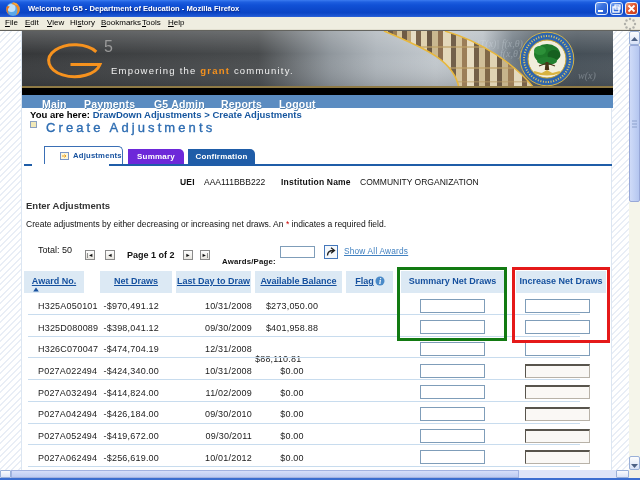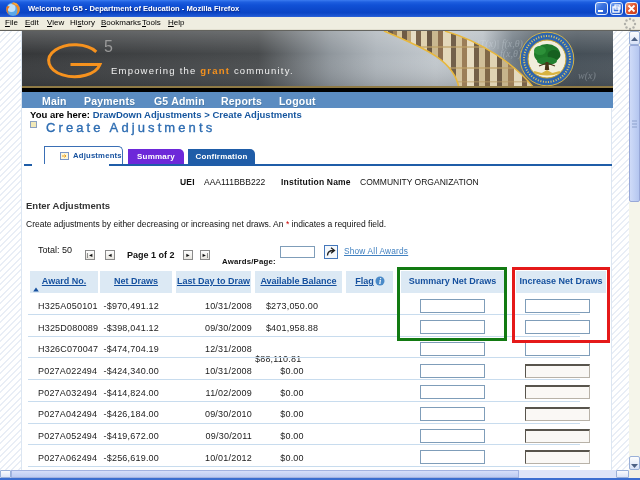--- a/index.html
+++ b/index.html
@@ -17,21 +17,21 @@
   
   #menubar { position:absolute; left:0; top:17px; width:640px; height:13px; background:#efede0; border-bottom:1px solid #e2dfd0; font-size:8px; color:#000; }
   #menubar span { position:absolute; top:1px; }
   
   #viewport { position:absolute; left:0; top:31px; width:629px; height:439px;
     background:repeating-linear-gradient(135deg,#ffffff 0px,#ffffff 3.1px,#e9eef6 3.1px,#e9eef6 4.5px); }
   #content { position:absolute; left:22px; top:0; width:591px; height:439px; background:#fff; border-left:1px solid #dce6f2; border-right:1px solid #dce6f2; margin-left:-1px; }
   
   #banner { position:absolute; left:0; top:0; width:591px; height:57px; }
   
-  #nav { position:absolute; left:0; top:57px; width:591px; height:20px; background:#5b8cc1; border-top:4px solid #000000; }
+  #nav { position:absolute; left:0; top:57px; width:591px; height:20px; background:#5b8cc1; border-top:7px solid #000000; }
   #nav span { position:absolute; top:3px; color:#fff; font-weight:bold; font-size:10.5px; letter-spacing:0.2px; text-shadow:0.5px 0.5px 0 #4a7aa8; }
   
   #crumb { position:absolute; left:0; top:75px; width:591px; height:15px; font-size:9.5px; }
   #crumb b { color:#000; }
   #crumb .bl { color:#15559e; font-weight:bold; }
   #calink { position:absolute; left:24px; top:88.5px; font-size:13px; font-weight:400; -webkit-text-stroke:0.35px #2e6db2; color:#2e6db2; letter-spacing:3.1px; }
   #caicon { position:absolute; left:8px; top:90px; width:7px; height:7px; background:#f0e8b8; border:1px solid #8aa0c0; }
   
   .tab { position:absolute; font-size:8px; font-weight:bold; text-align:center; letter-spacing:0.2px;margin-left:13px; }
   #tab1 { left:9px; top:115px; width:79px; height:18px; background:#fff; border:1px solid #3a6fb5; border-bottom:none; color:#15509e; line-height:17px; border-radius:0 5px 0 0; text-align:left; }
@@ -235,21 +235,21 @@
         <div class="pbtn" style="left:161px;top:14px">►</div>
         <div class="pbtn" style="left:178px;top:14px">►|</div>
         <b style="position:absolute;left:200px;top:21px;letter-spacing:0.2px;font-size:7.8px">Awards/Page:</b>
         <div style="position:absolute;left:258px;top:10px;width:35px;height:12px;background:#fff;border:1px solid #7f9db9"></div>
         <div style="position:absolute;left:302px;top:9px;width:14px;height:14px;background:#f4f8fc;border:1px solid #4477bb"><svg width="12" height="12">
               <path d="M2.5 9.5 C2.5 5.5 5 4.5 8.5 4.5 M6 1.8 L9.5 4.5 L6 7.2" stroke="#222" stroke-width="1.3" fill="none"></path>
             </svg></div>
         <span style="position:absolute;left:322px;top:10px;color:#4080c0;text-decoration:underline;letter-spacing:0.2px;font-size:8.3px">Show All Awards</span>
       </div>
       <div id="tbl">
-        <div class="hcell" style="left:8px;width:68px"><u>Award No.</u></div>
+        <div class="hcell" style="left:2px;width:60px"><u>Award No.</u></div>
         <div class="hcell" style="left:78px;width:72px"><u>Net Draws</u></div>
         <div class="hcell" style="left:154px;width:75px"><u>Last Day to Draw</u></div>
         <div class="hcell" style="left:233px;width:87px"><u>Available Balance</u></div>
         <div class="hcell" style="left:324px;width:47px"><u>Flag</u><svg width="10" height="10" style="position:relative;top:2px;left:1px">
               <circle cx="5" cy="5" r="4.5" fill="#4a8ac8"></circle>
               <text x="5" y="8" font-size="8" fill="#fff" text-anchor="middle" font-style="italic" font-family="Liberation Serif,serif">i</text>
             </svg></div>
         <div class="hcell" style="left:379px;width:103px">Summary Net Draws</div>
         <div class="hcell" style="left:494px;width:90px">Increase Net Draws</div>
         <div class="cell" style="left:16px;top:269.8px">H325A050101</div>

